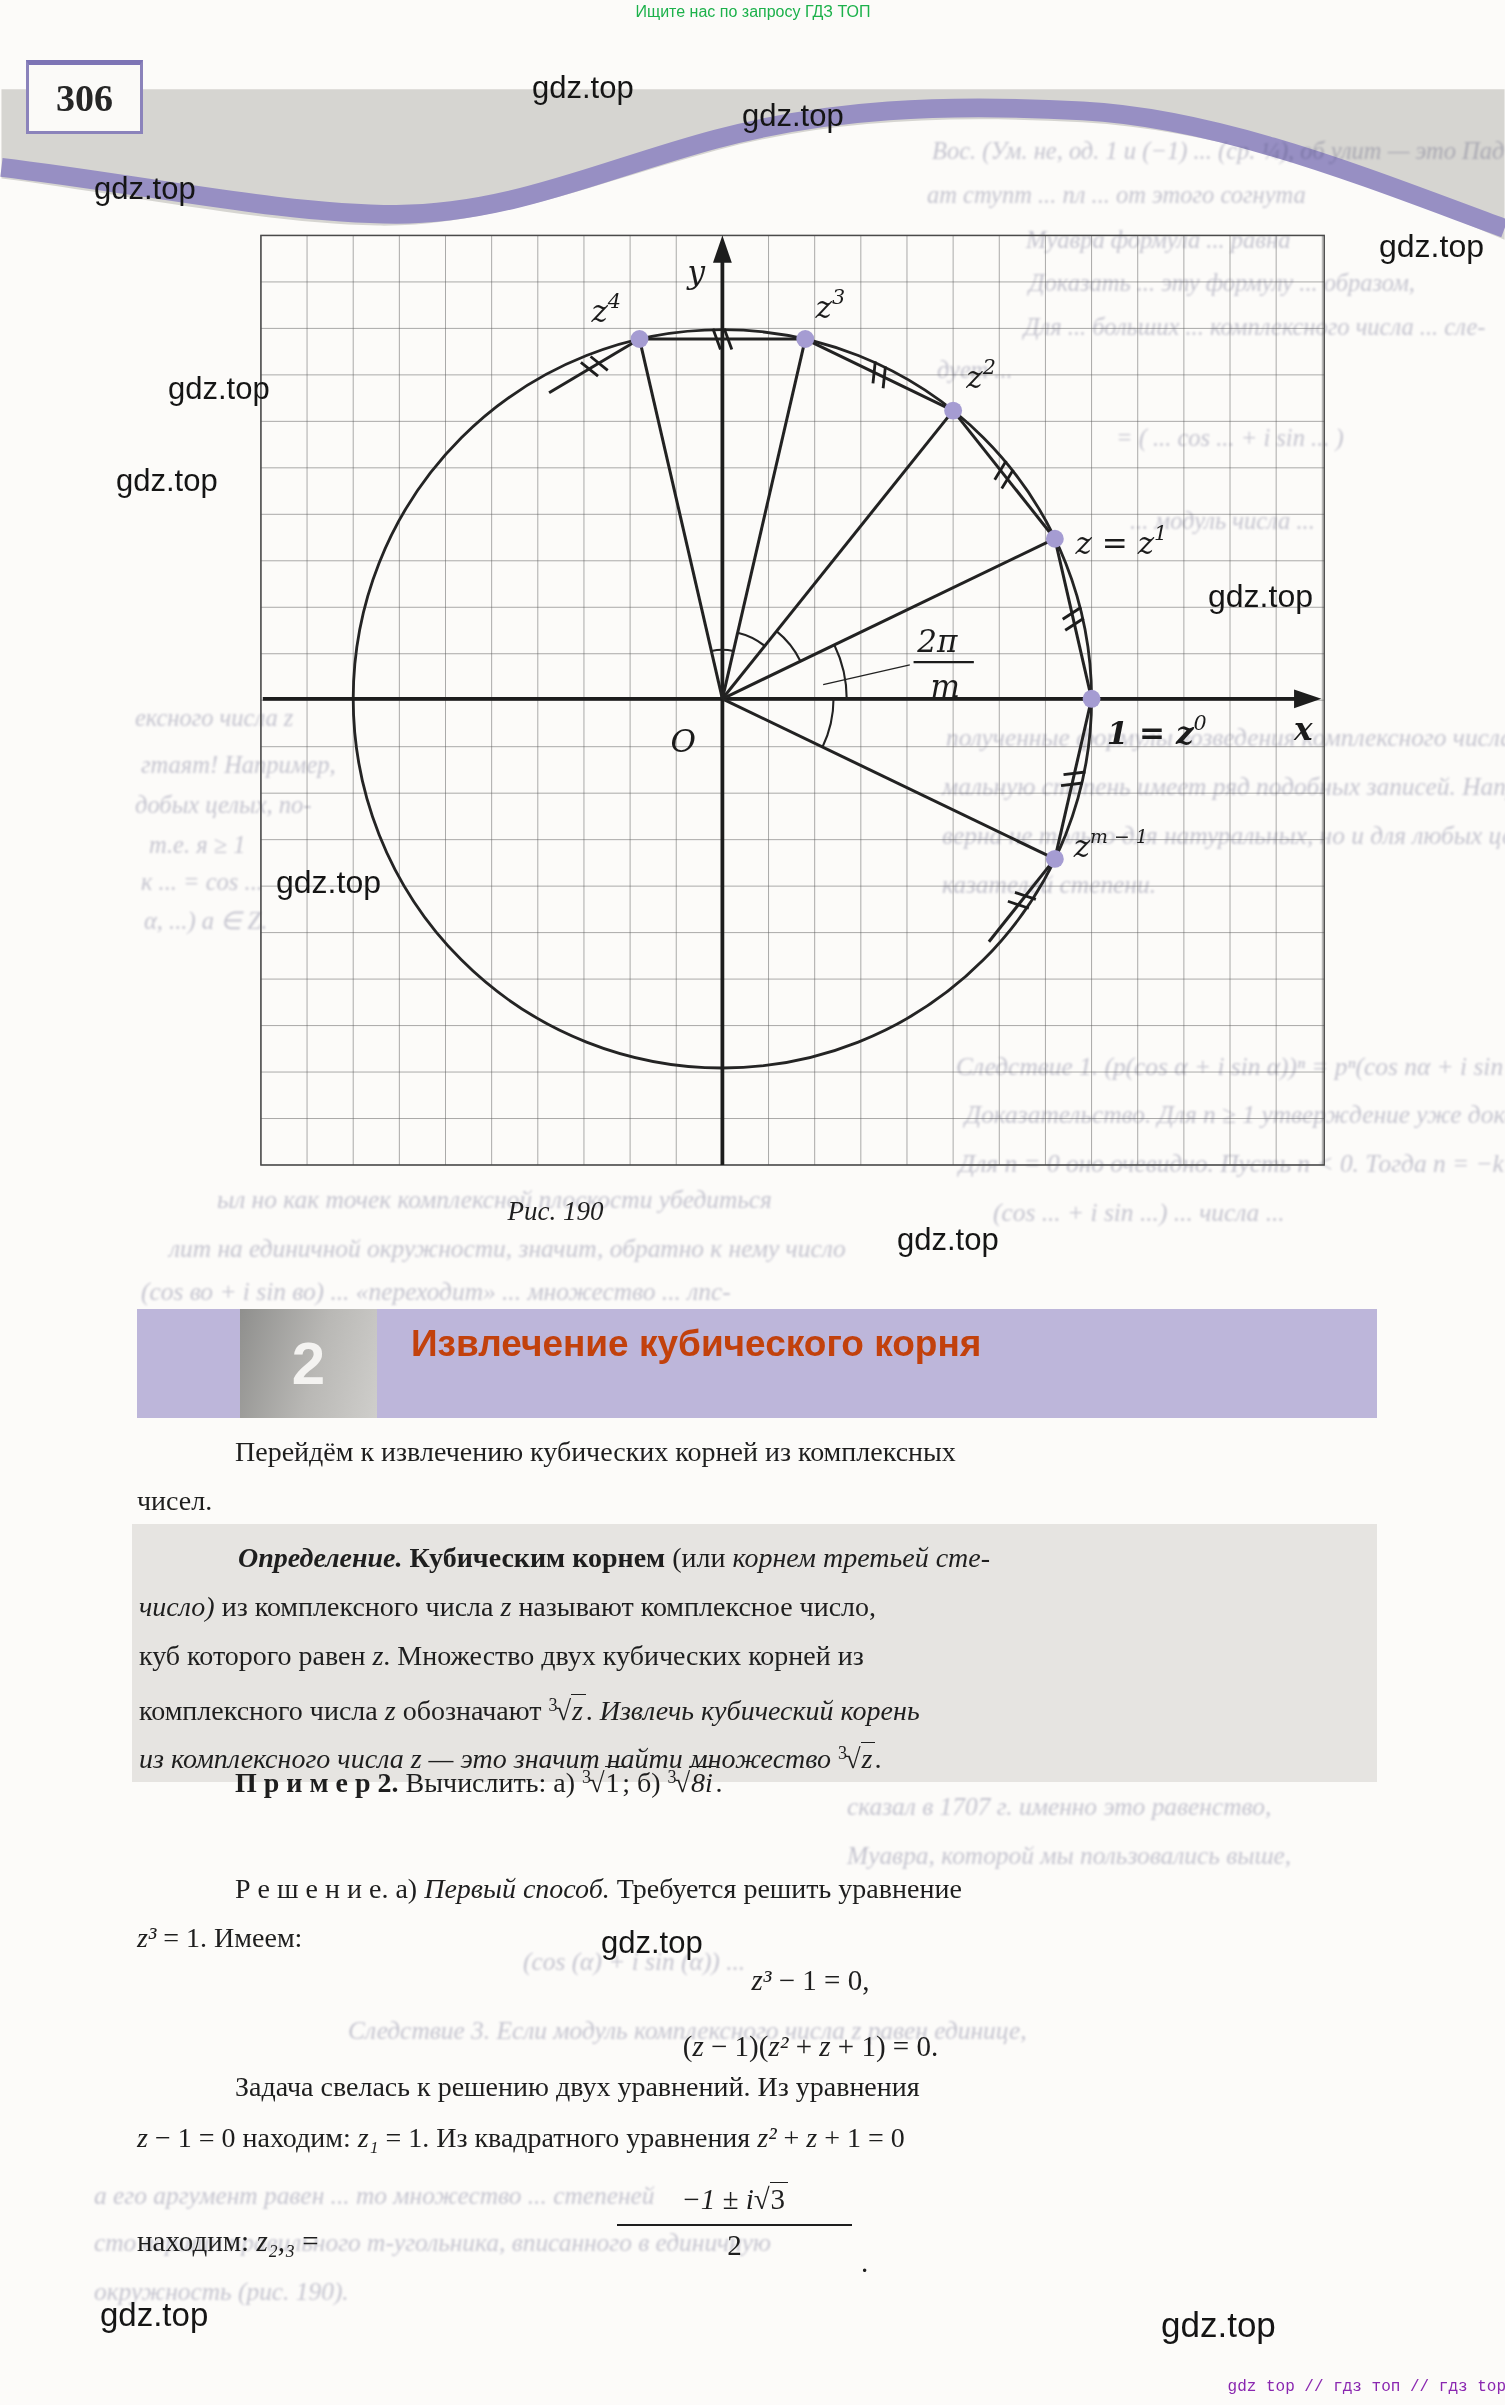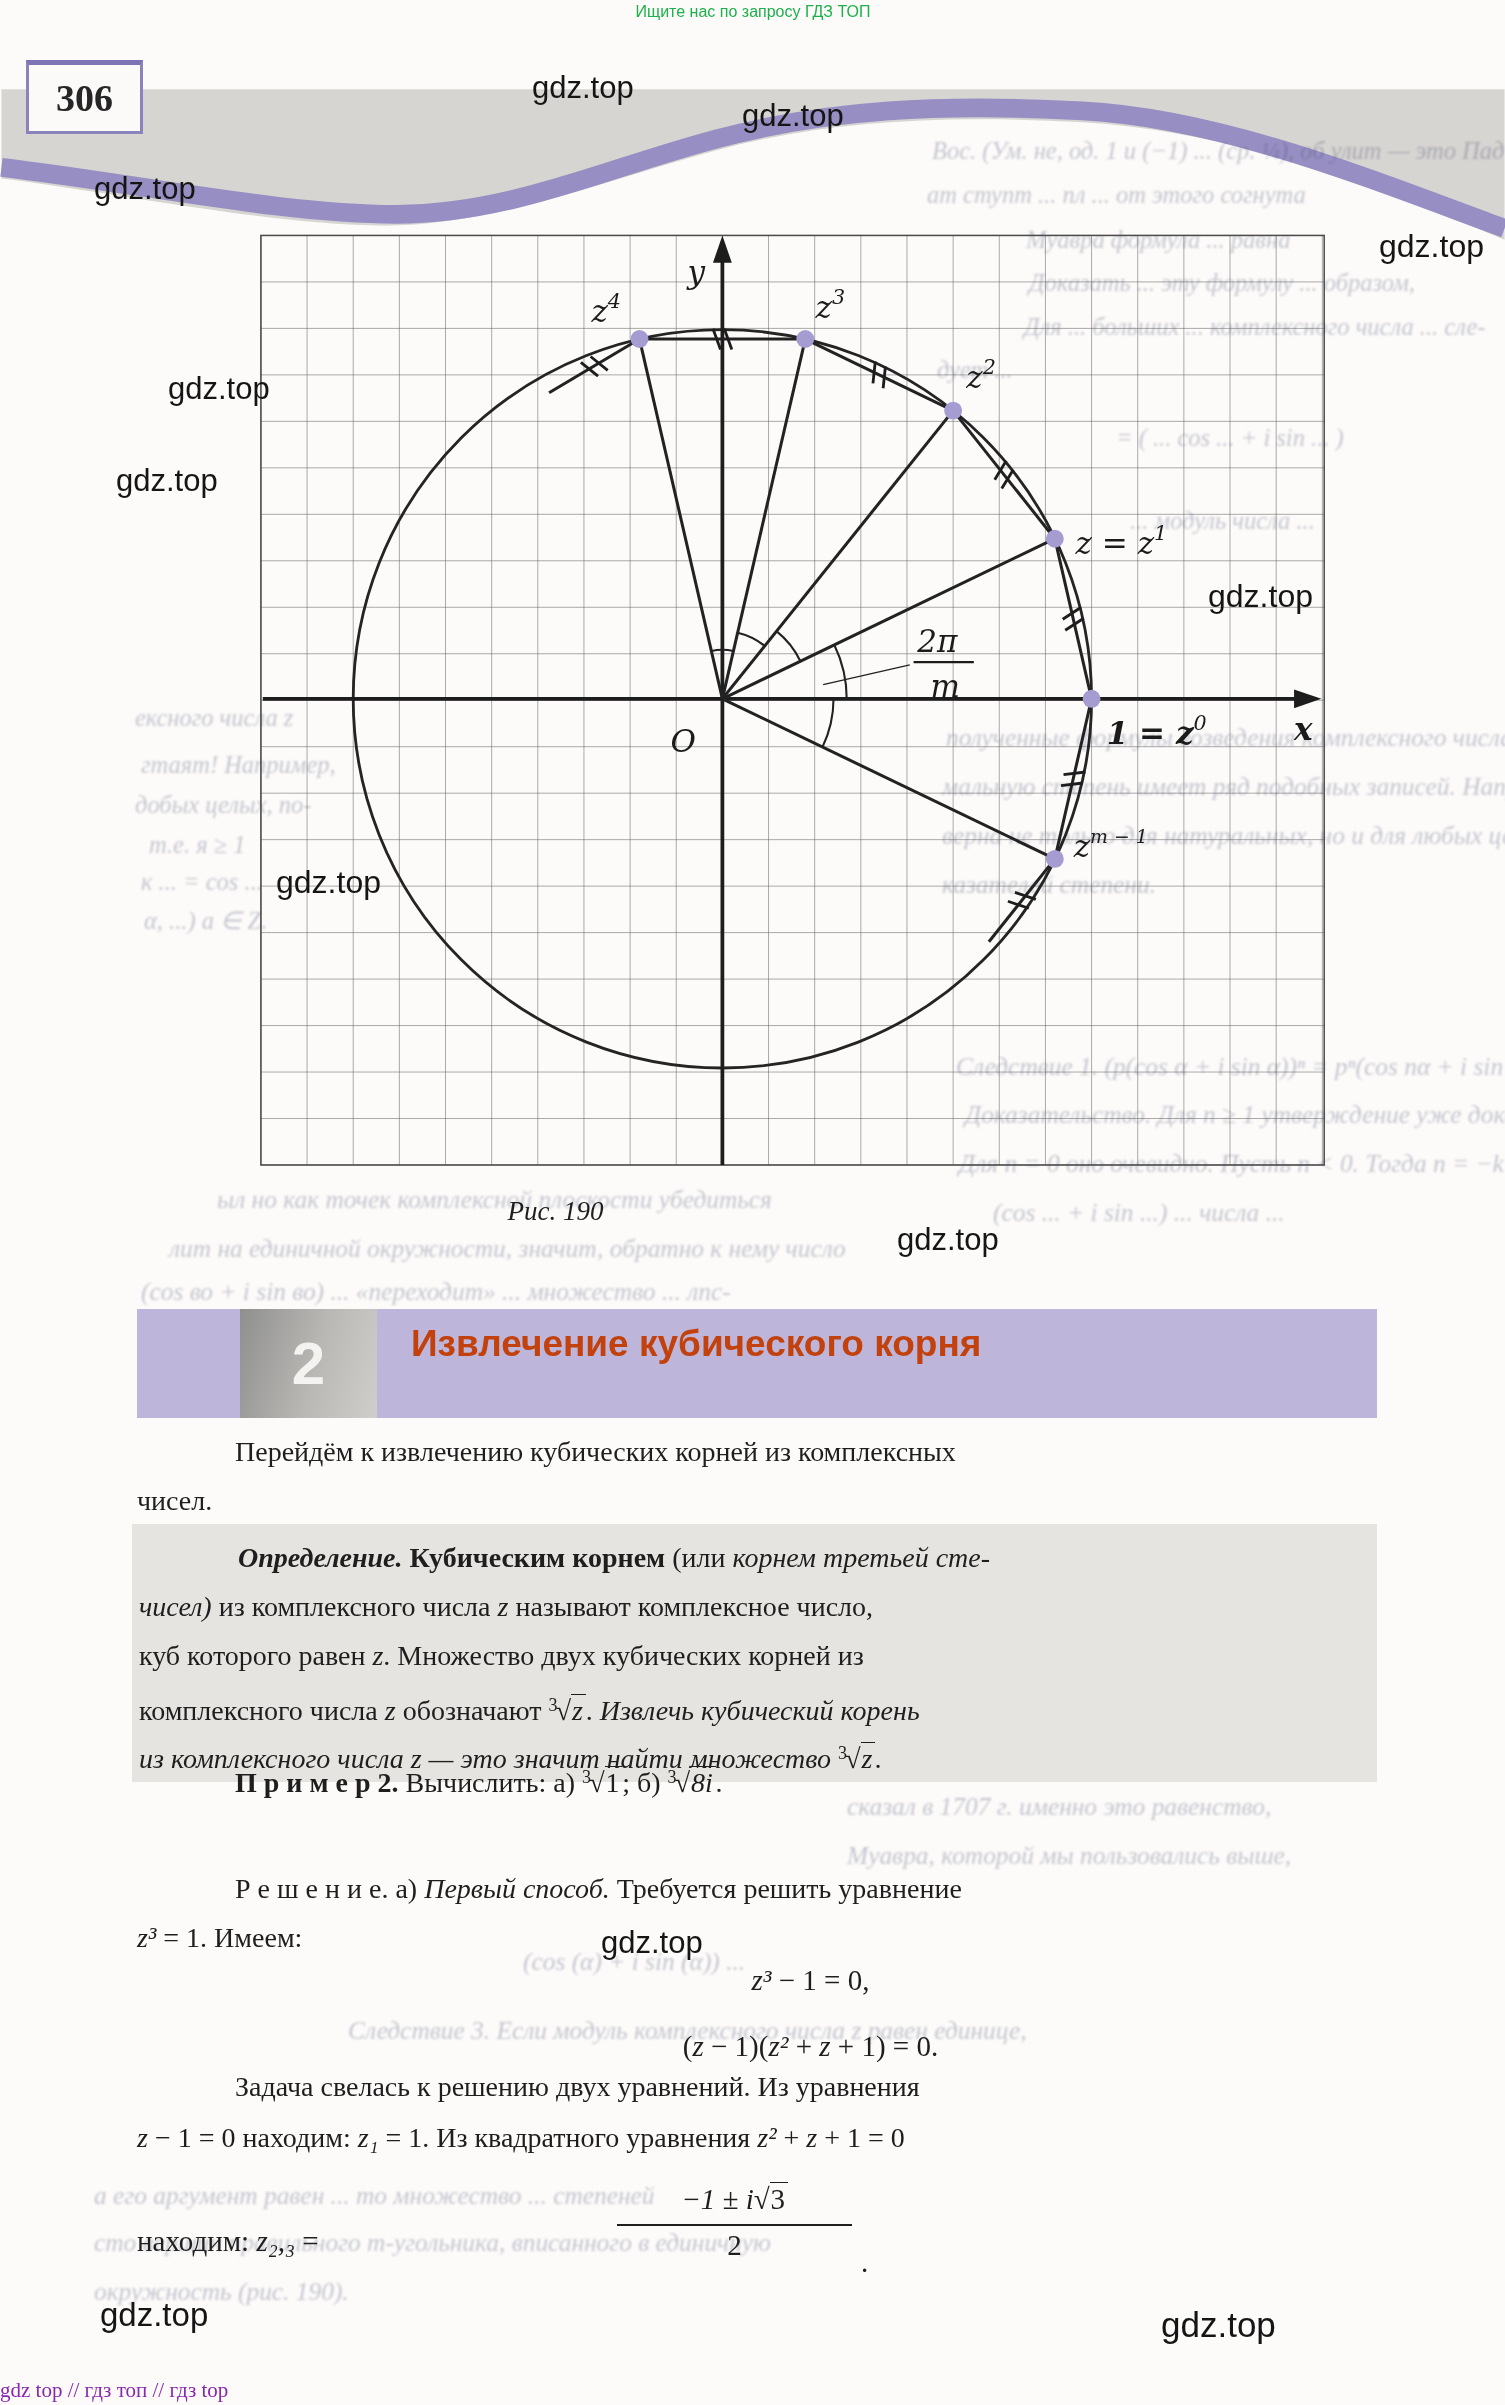--- a/index.html
+++ b/index.html
@@ -38,22 +38,22 @@
   .cbrt sup{font-size:18px;vertical-align:8.5px;margin-right:-1.9px;}
   .cbrt .ov{border-top:1.9px solid #1e1e1e;padding:0 2.8px 0 0.9px;}
   .eq{position:absolute;left:137px;width:1347px;text-align:center;font-size:29px;z-index:5;}
   .frac{position:absolute;left:617px;top:2183px;width:235px;text-align:center;font-size:29px;z-index:5;}
   .frac .bar{border-top:2.8px solid #1e1e1e;margin-top:7.5px;}
   .frac .den{margin-top:3.8px;}
   
   .wm{position:absolute;font-family:"Liberation Sans",sans-serif;color:#151515;z-index:8;white-space:nowrap;}
   .bleed{position:absolute;font-family:"Liberation Serif",serif;font-style:italic;color:#46466e;
          filter:blur(1px);z-index:2;white-space:nowrap;}
-  .footer{position:absolute;left:0;top:2378px;width:100%;text-align:left;z-index:6;
-          font-family:Liberation Serif, serif;font-size:21px;color:#8a27b0;}
+  .footer{position:absolute;left:0;top:2378px;width:100%;text-align:right;z-index:6;
+          font-family:Liberation Mono, monospace;font-size:16px;color:#8a27b0;}
 </style>
 </head>
 <body>
 
 <div class="page">
 
   <svg class="band-svg" width="1506" height="282" viewBox="0 0 1599 300">
     <path d="M0,95 L1599,95 L1599,255 C1480,205 1320,140 1150,130 C1000,122 880,128 760,160 C640,192 520,242 400,240 C280,238 120,205 0,190 Z" fill="#d6d5d1"></path>
     <path d="M0,178 C150,196 300,228 420,228 C540,228 640,180 760,148 C880,116 1000,110 1150,118 C1300,126 1460,192 1599,243" fill="none" stroke="#978fc3" stroke-width="20"></path>
   </svg>
@@ -201,21 +201,21 @@
   <div class="secnum">2</div>
   <div class="sectitle">
     <div>Извлечение кубического корня</div>
   </div>
 
   <div class="tline" style="left:235px;top:1433px">Перейдём к извлечению кубических корней из комплексных</div>
   <div class="tline" style="left:137px;top:1482px">чисел.</div>
 
   <div class="defbg"></div>
   <div class="tline" style="left:238px;top:1539px"><span class="bdit">Определение.</span><span class="bd"> Кубическим корнем </span><span>(или </span><span class="it">корнем третьей сте-</span></div>
-  <div class="tline" style="left:139px;top:1588px"><span class="it">чисел)</span><span> из комплексного числа </span><span class="it">z</span><span> называют комплексное число,</span></div>
+  <div class="tline" style="left:139px;top:1588px"><span class="it">число)</span><span> из комплексного числа </span><span class="it">z</span><span> называют комплексное число,</span></div>
   <div class="tline" style="left:139px;top:1637px"><span>куб которого равен </span><span class="it">z</span><span>. Множество двух кубических корней из</span></div>
   <div class="tline" style="left:139px;top:1686px"><span>комплексного числа </span><span class="it">z</span><span> обозначают </span><span class="cbrt"><sup>3</sup><span>√</span><span class="ov it">z</span></span><span>. </span><span class="it">Извлечь кубический корень</span></div>
   <div class="tline" style="left:139px;top:1734px"><span class="it">из комплексного числа </span><span class="it">z</span><span class="it"> — это значит найти множество </span><span class="cbrt"><sup>3</sup><span>√</span><span class="ov it">z</span></span><span class="it">.</span></div>
 
   <div class="tline" style="left:235px;top:1758px"><span class="bd">П р и м е р  2.</span><span> Вычислить: а) </span><span class="cbrt"><sup>3</sup><span>√</span><span class="ov">1</span></span><span>; б) </span><span class="cbrt"><sup>3</sup><span>√</span><span class="ov it">8i</span></span><span>.</span></div>
 
   <div class="tline" style="left:235px;top:1870px"><span>Р е ш е н и е.</span><span> а) </span><span class="it">Первый способ.</span><span> Требуется решить уравнение</span></div>
   <div class="tline" style="left:137px;top:1919px"><span class="it">z³</span><span> = 1. Имеем:</span></div>
 
   <div class="eq" style="top:1964px"><span class="it">z³</span><span> − 1 = 0,</span></div>

